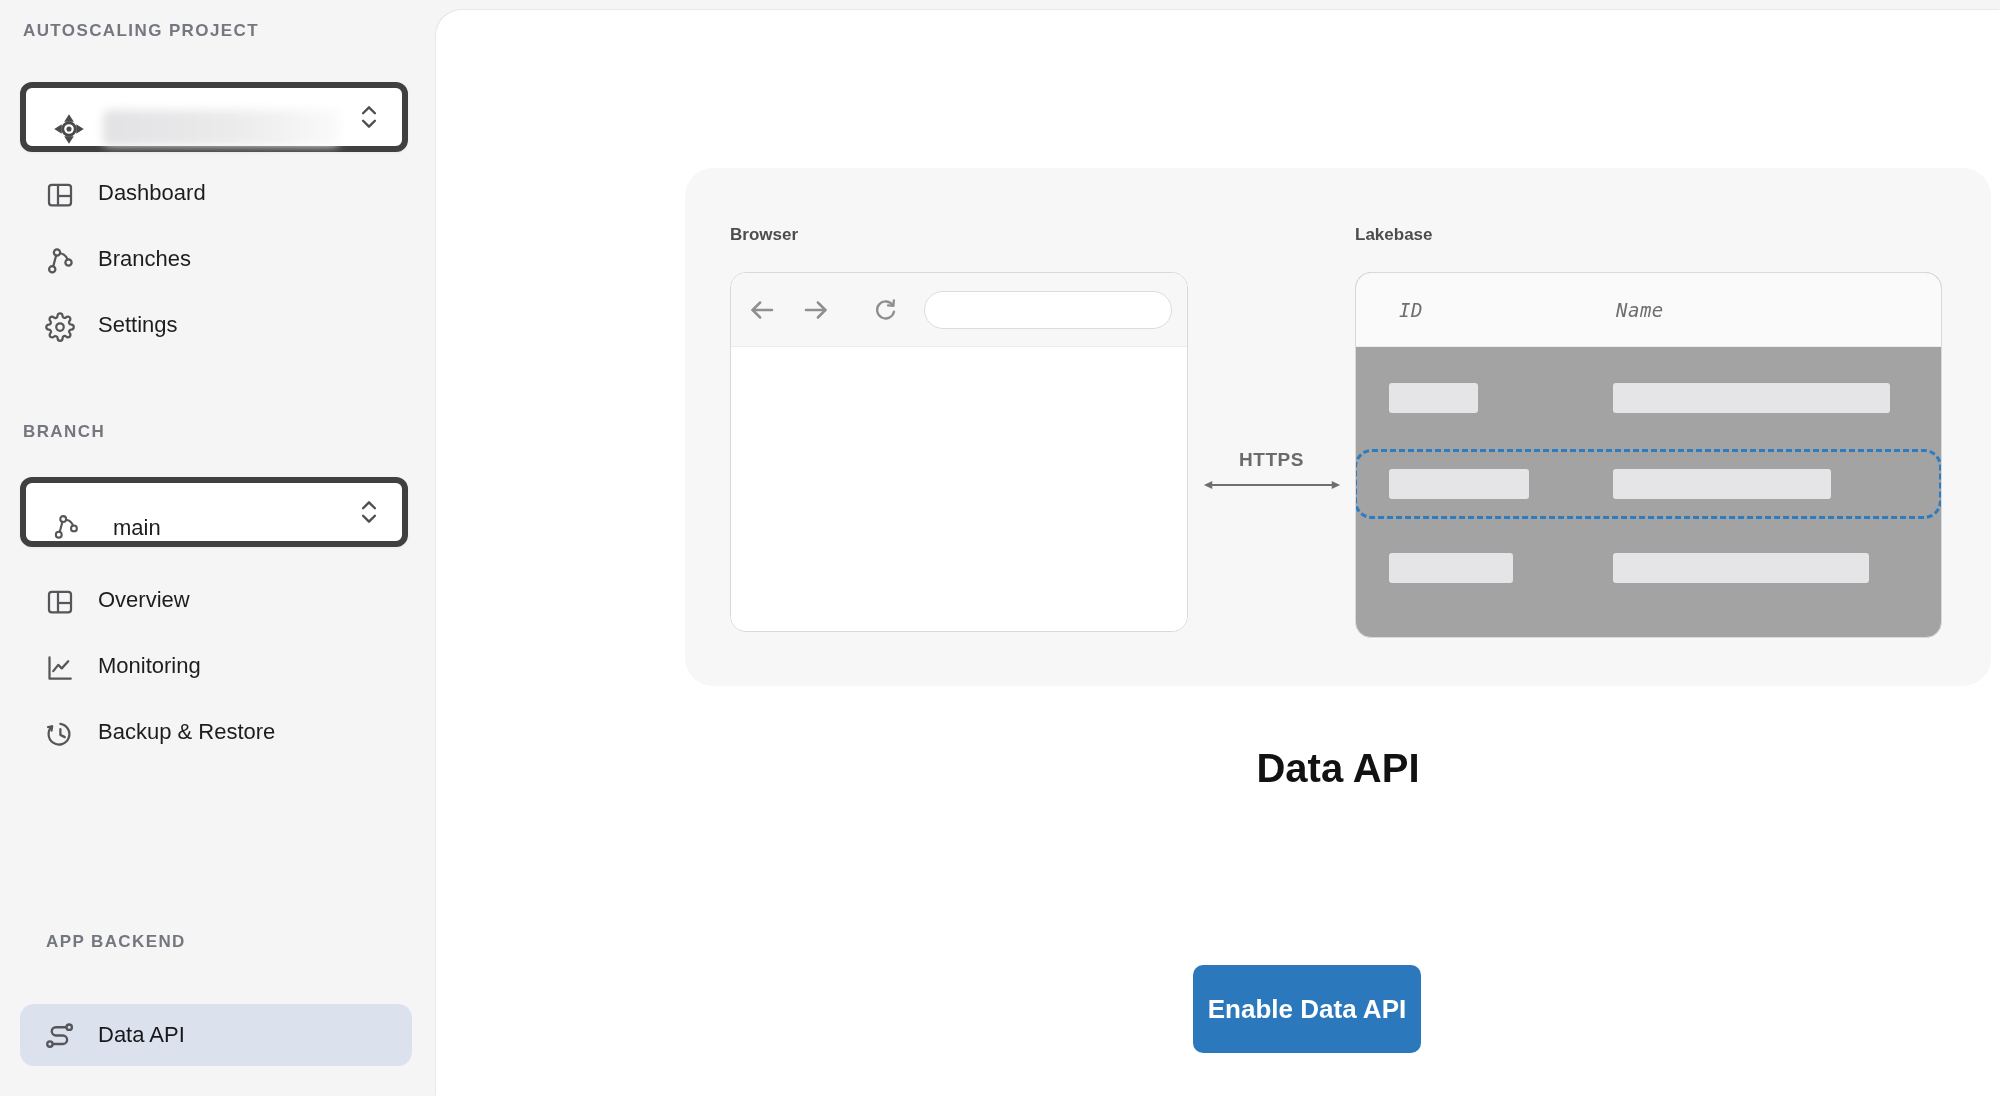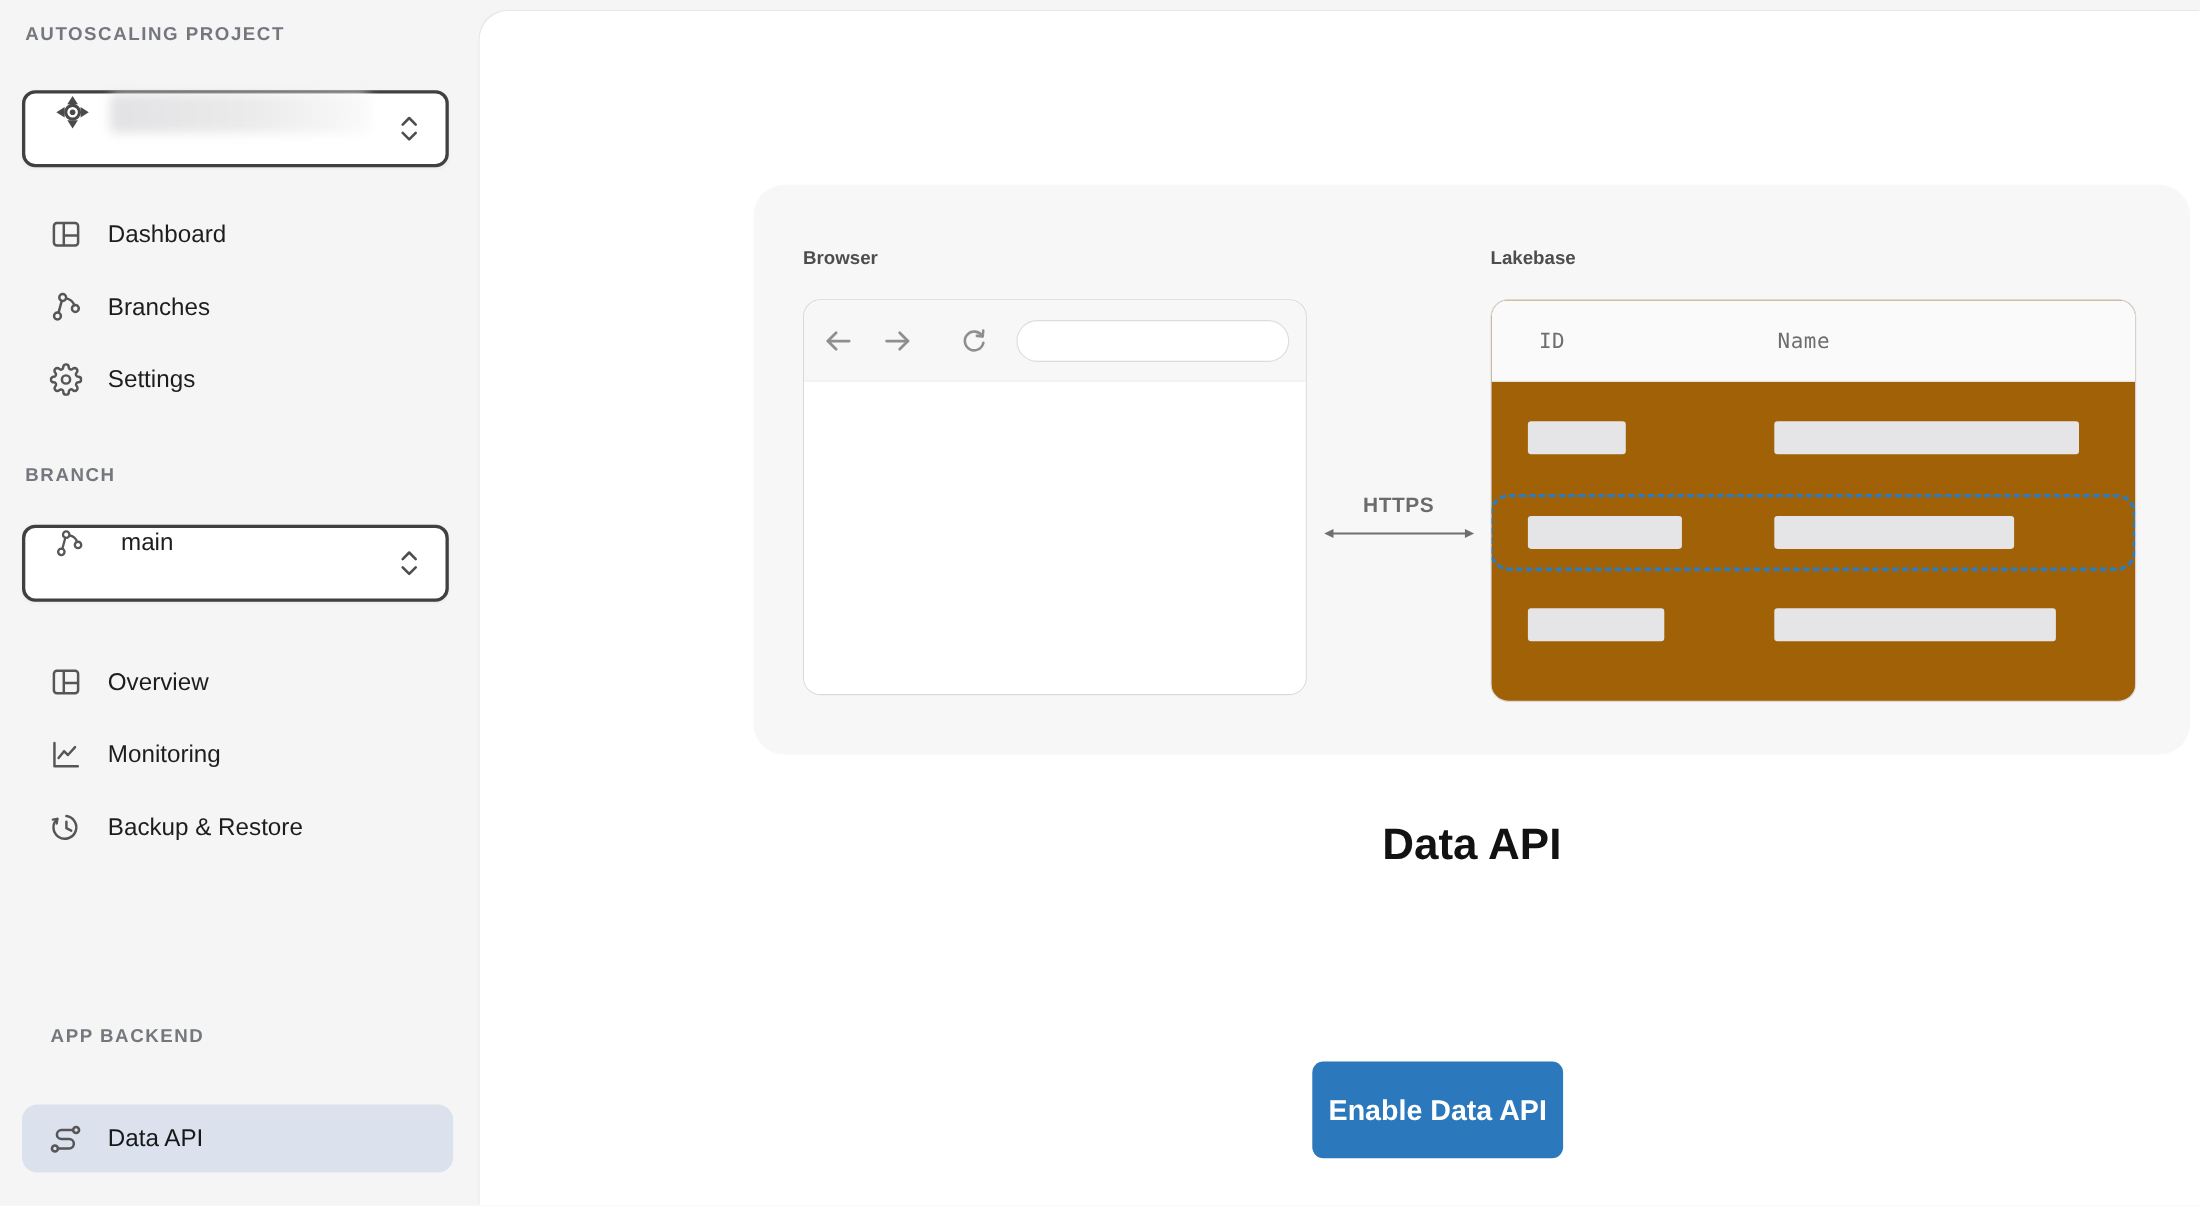--- a/index.html
+++ b/index.html
@@ -17,40 +17,40 @@
   .section-label {
     position:absolute; font-size:17px; font-weight:700; letter-spacing:1.4px;
     color:#74777d; white-space:nowrap;
   }
   .sec-project { left:23px; top:21px; }
   .sec-branch  { left:23px; top:422px; }
   .sec-appbackend { left:46px; top:932px;text-align:center; }
 
   .selector {
     position:absolute; left:20px; width:388px; height:70px;
-    background:#ffffff; border:3px solid #404040; border-radius:12px;
+    background:#ffffff; border:6px solid #404040; border-radius:12px;
     box-shadow:0 1px 3px rgba(0,0,0,0.05);
-    display:flex; align-items:flex-start; cursor:pointer;
+    display:flex; align-items:flex-end; cursor:pointer;
   }
   .sel-project { top:82px; }
   .sel-branch  { top:477px; }
   .sel-icon { margin-left:26px; flex:0 0 auto; }
   .blur-pill {
     width:236px; height:36px; margin-left:17px; border-radius:6px;
     background:linear-gradient(90deg,#e2e2e4 0%,#ebebec 55%,#fafafa 100%);
     filter:blur(5px);
   }
   .sel-value { margin-left:33px; font-size:22px; color:#1d1d1f; }
   .sel-chevrons { position:absolute; right:22px; top:50%; transform:translateY(-50%); }
 
   .nav-group { position:absolute; left:0; width:435px; }
   .grp-project { top:180px; }
   .grp-branch  { top:587px; }
   .nav-item {
-    height:66px; display:flex; align-items:center; padding-left:45px; cursor:pointer;
+    height:66px; display:flex; padding-left:45px; cursor:pointer;
   }
   .nav-item .icon { width:31px; flex:0 0 auto; display:flex; justify-content:flex-start; }
   .nav-item .lbl { margin-left:22px; font-size:22px; color:#1d1d1f; white-space:nowrap; }
 
   .nav-item-active {
     position:absolute; left:20px; top:1004px; width:392px; height:62px;
     background:#dbe2ee; border-radius:14px;
     display:flex; align-items:center; padding-left:24px; cursor:pointer;
   }
   .nav-item-active .icon { width:31px; flex:0 0 auto; }
@@ -87,21 +87,21 @@
     background:#ffffff; border:1.5px solid #dcdcde;
   }
   .browser-viewport { height:284px; background:#ffffff; }
 
   .https-group { position:absolute; left:503px; top:281px; width:167px; text-align:center; }
   .https-lbl { font-size:19px; font-weight:700; color:#6b6b6d; letter-spacing:0.5px; }
   .https-arrow { margin:6px auto 0; }
 
   .db-card {
     position:absolute; left:670px; top:104px; width:587px; height:366px;
-    background:#a16207; border:1.5px solid #d9d9db; border-radius:16px; overflow:hidden;
+    background:#a3a3a3; border:1.5px solid #d9d9db; border-radius:16px; overflow:hidden;font-style:italic;
   }
   .db-header {
     height:74px; background:#fafafa; border-bottom:1px solid #ededee; position:relative;
   }
   .db-col {
     position:absolute; top:50%; transform:translateY(-50%);
     font-family:"DejaVu Sans Mono", monospace; font-size:19px; color:#6e6e70; letter-spacing:0.5px;
   }
   .col-id   { left:43px; }
   .col-name { left:260px; }

